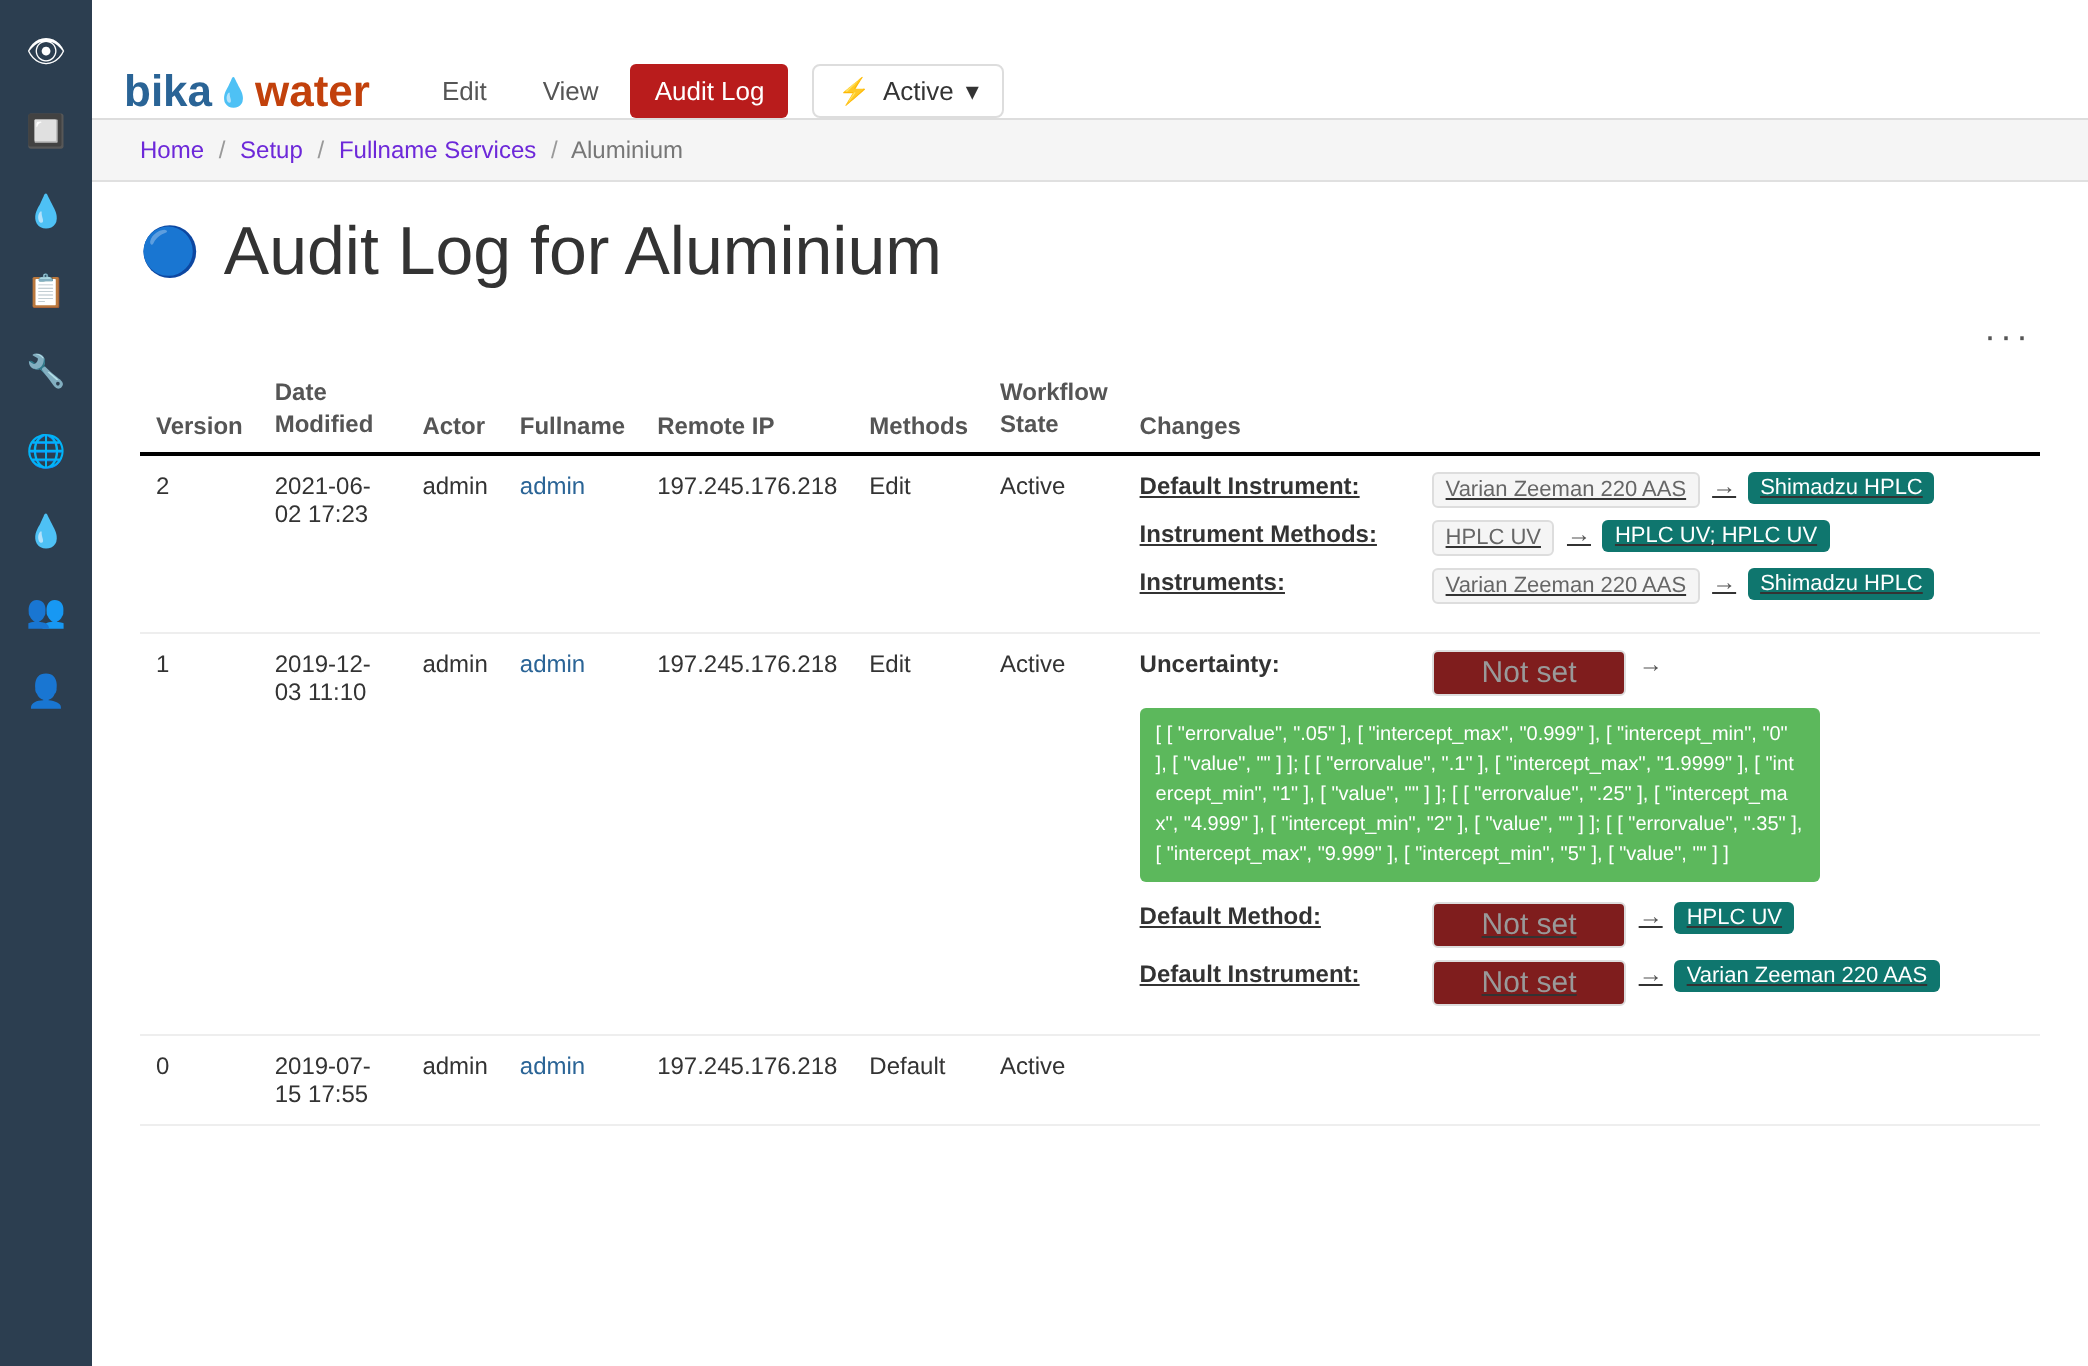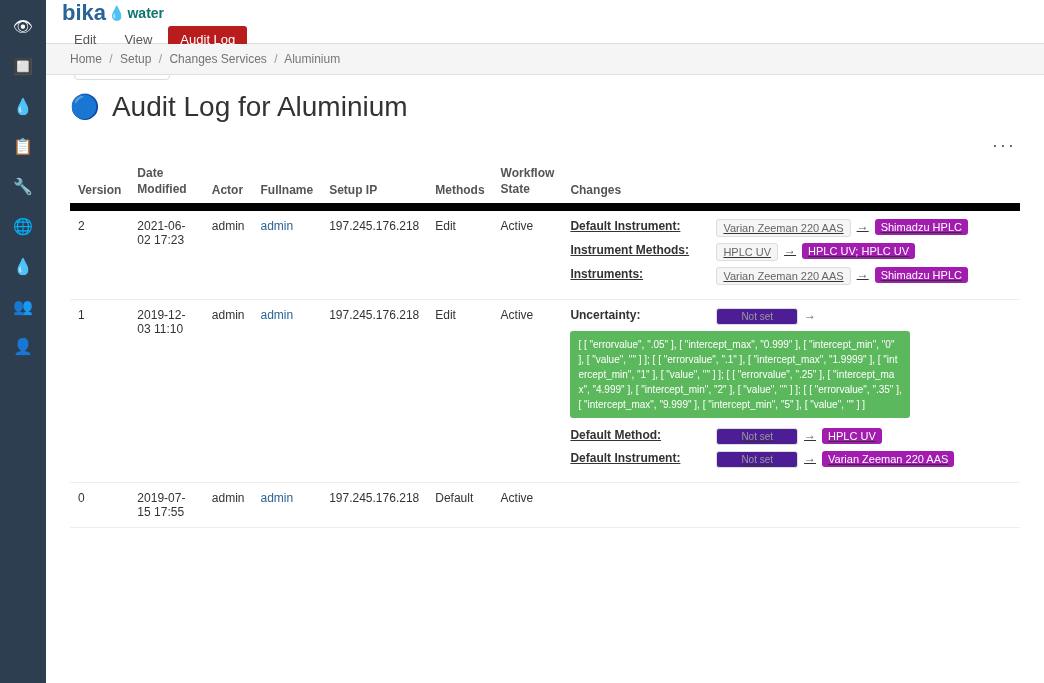--- a/index.html
+++ b/index.html
@@ -36,25 +36,24 @@
       display: flex;
       flex-direction: column;
       overflow: hidden;
     }
 
     
     .navbar {
       background: #fff;
       border-bottom: 1px solid #ddd;
       display: flex;
-      align-items: flex-start;
+      align-items: flex-end;
       padding: 0 16px;
-      height: 44px;
+      height: 60px;
       flex-shrink: 0;
-      flex-direction: column;
     }
     .logo {
       display: flex;
       align-items: center;
       margin-right: 24px;
     }
 
     .nav-links { display: flex; align-items: center; gap: 4px; }
     .nav-link {
       padding: 6px 12px;
@@ -94,32 +93,32 @@
     
     .breadcrumb {
       padding: 10px 0;
       font-size: 12px;
       color: #777;
       background: #f5f5f5;
       margin: 0 -24px;
       padding: 8px 24px;
       border-bottom: 1px solid #e0e0e0;
     }
-    .breadcrumb a { color: #737373; text-decoration: none; }
+    .breadcrumb a { color: #6d28d9; text-decoration: none; }
     .breadcrumb .sep { margin: 0 4px; color: #999; }
 
     
     .page-title {
       display: flex;
       align-items: center;
       gap: 12px;
       margin: 16px 0 12px 0;
     }
     .page-title h1 {
-      font-size: 28px;
+      font-size: 34px;
       font-weight: normal;
       color: #333;
     }
     .title-icon { font-size: 24px; }
 
     
     .more-options {
       text-align: right;
       color: #555;
       font-size: 18px;
@@ -132,59 +131,59 @@
     .audit-table {
       width: 100%;
       border-collapse: collapse;
       font-size: 12px;
     }
     .audit-table th {
       text-align: left;
       padding: 6px 8px;
       color: #555;
       font-weight: bold;
-      border-bottom: 8px solid #000000;
+      border-bottom: 2px solid #000000;
       vertical-align: bottom;
     }
     .audit-table td {
       padding: 8px 8px;
       vertical-align: top;
       border-bottom: 1px solid #eee;
       color: #333;
     }
 
     .fullname-link { color: #2a6496; text-decoration: none; }
 
     
     .changes-cell { min-width: 420px; }
     .change-row { display: flex; align-items: flex-start; margin-bottom: 6px; gap: 6px; flex-wrap: wrap; text-decoration: underline; }
     .change-label { font-weight: bold; color: #333; min-width: 140px; white-space: nowrap; }
     .change-from { background: #f5f5f5; border: 1px solid #ddd; padding: 2px 6px; border-radius: 3px; color: #666; font-size: 11px; }
-    .change-to { background: #a21caf; color: #fff; padding: 2px 6px; border-radius: 3px; font-size: 11px; }
+    .change-to { background: #0f766e; color: #fff; padding: 2px 6px; border-radius: 3px; font-size: 11px; }
     .arrow { color: #555; font-size: 12px; }
 
     
     .uncertainty-block {
       background: #5cb85c;
       color: #fff;
       padding: 6px 8px;
       border-radius: 3px;
       font-size: 10px;
       line-height: 1.5;
       max-width: 340px;
       word-break: break-all;
     }
 
     .not-set-badge {
-      background: #4c1d95;
+      background: #7f1d1d;
       border: 1px solid #ddd;
       padding: 2px 24px;
       border-radius: 3px;
       color: #999;
-      font-size: 10px;
+      font-size: 15px;
     }
 
     .th-two-line { line-height: 1.3; }
   </style>
 </head>
 <body>
 
 <div class="sidebar">
   <div class="sidebar-icon active">👁</div>
   <div class="sidebar-icon">🔲</div>
@@ -196,63 +195,63 @@
   <div class="sidebar-icon">👥</div>
   <div class="sidebar-icon">👤</div>
 </div>
 
 <div class="main">
 
   <div class="navbar">
     <div class="logo">
       <span style="font-size:22px; font-weight:bold; color:#2a6496;">bika</span>
       <span style="font-size:14px; color:#5bc0de; margin:0 2px;">💧</span>
-      <span style="font-size:14px; font-weight:bold; color:#0f766e;">water</span>
+      <span style="font-size:22px; font-weight:bold; color:#c2410c;">water</span>
     </div>
     <div class="nav-links">
       <div class="nav-link">Edit</div>
       <div class="nav-link">View</div>
       <div class="nav-link active-nav">Audit Log</div>
     </div>
     <div class="active-badge">
       <span class="lightning">⚡</span>
       <span>Active</span>
       <span>▾</span>
     </div>
   </div>
 
   <div class="content">
 
     <div class="breadcrumb">
       <a href="#">Home</a>
       <span class="sep">/</span>
       <a href="#">Setup</a>
       <span class="sep">/</span>
-      <a href="#">Changes Services</a>
+      <a href="#">Fullname Services</a>
       <span class="sep">/</span>
       <span>Aluminium</span>
     </div>
 
     <div class="page-title">
       <span class="title-icon">🔵</span>
       <h1>Audit Log for Aluminium</h1>
     </div>
 
     <div style="text-align:right; margin-bottom:4px;">
       <span class="more-options">···</span>
     </div>
 
     <table class="audit-table">
       <thead>
         <tr>
           <th>Version</th>
           <th class="th-two-line">Date<br>Modified</th>
           <th>Actor</th>
           <th>Fullname</th>
-          <th>Setup IP</th>
+          <th>Remote IP</th>
           <th>Methods</th>
           <th class="th-two-line">Workflow<br>State</th>
           <th>Changes</th>
         </tr>
       </thead>
       <tbody>
 
         <tr>
           <td>2</td>
           <td>2021-06-02 17:23</td>

